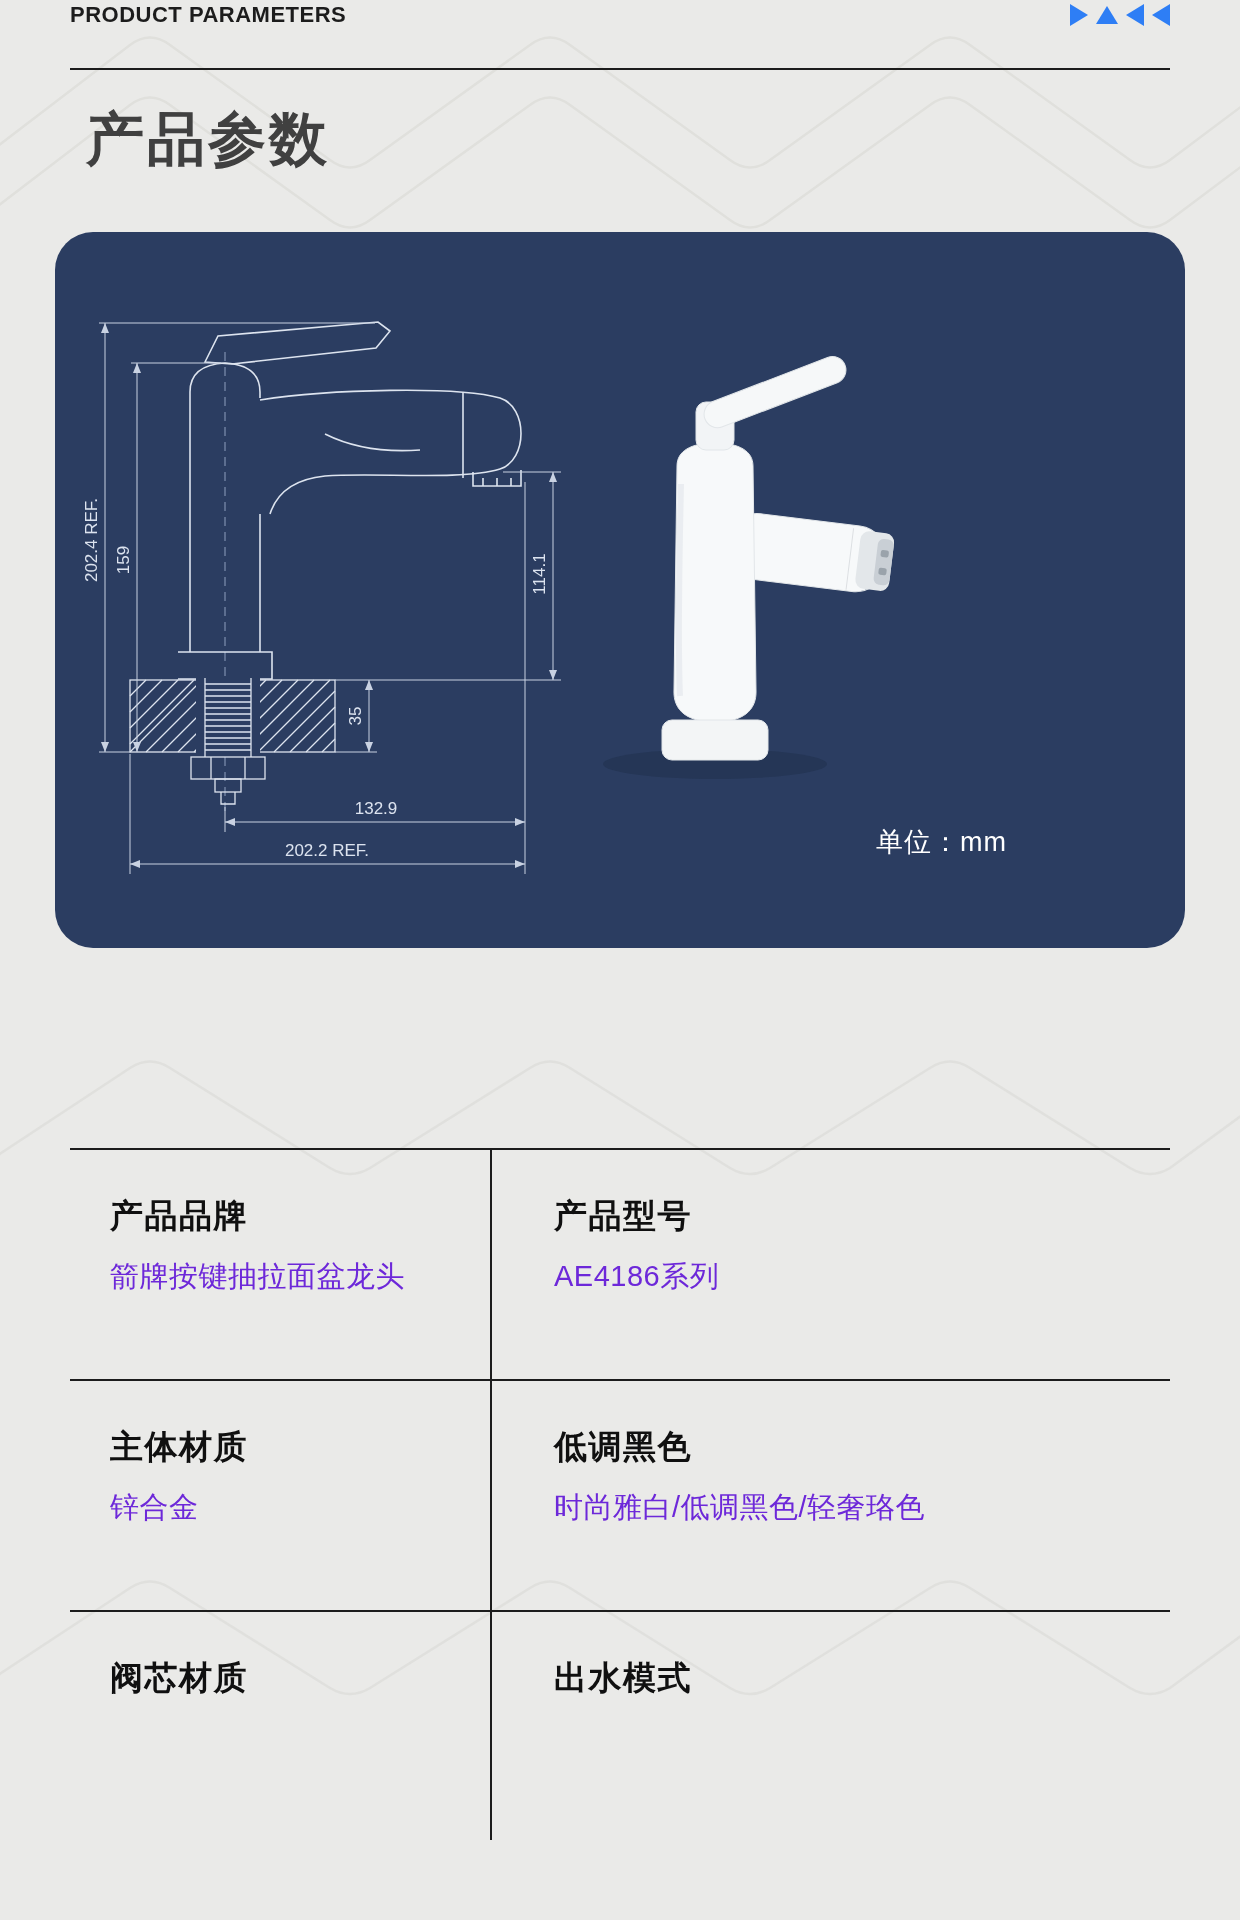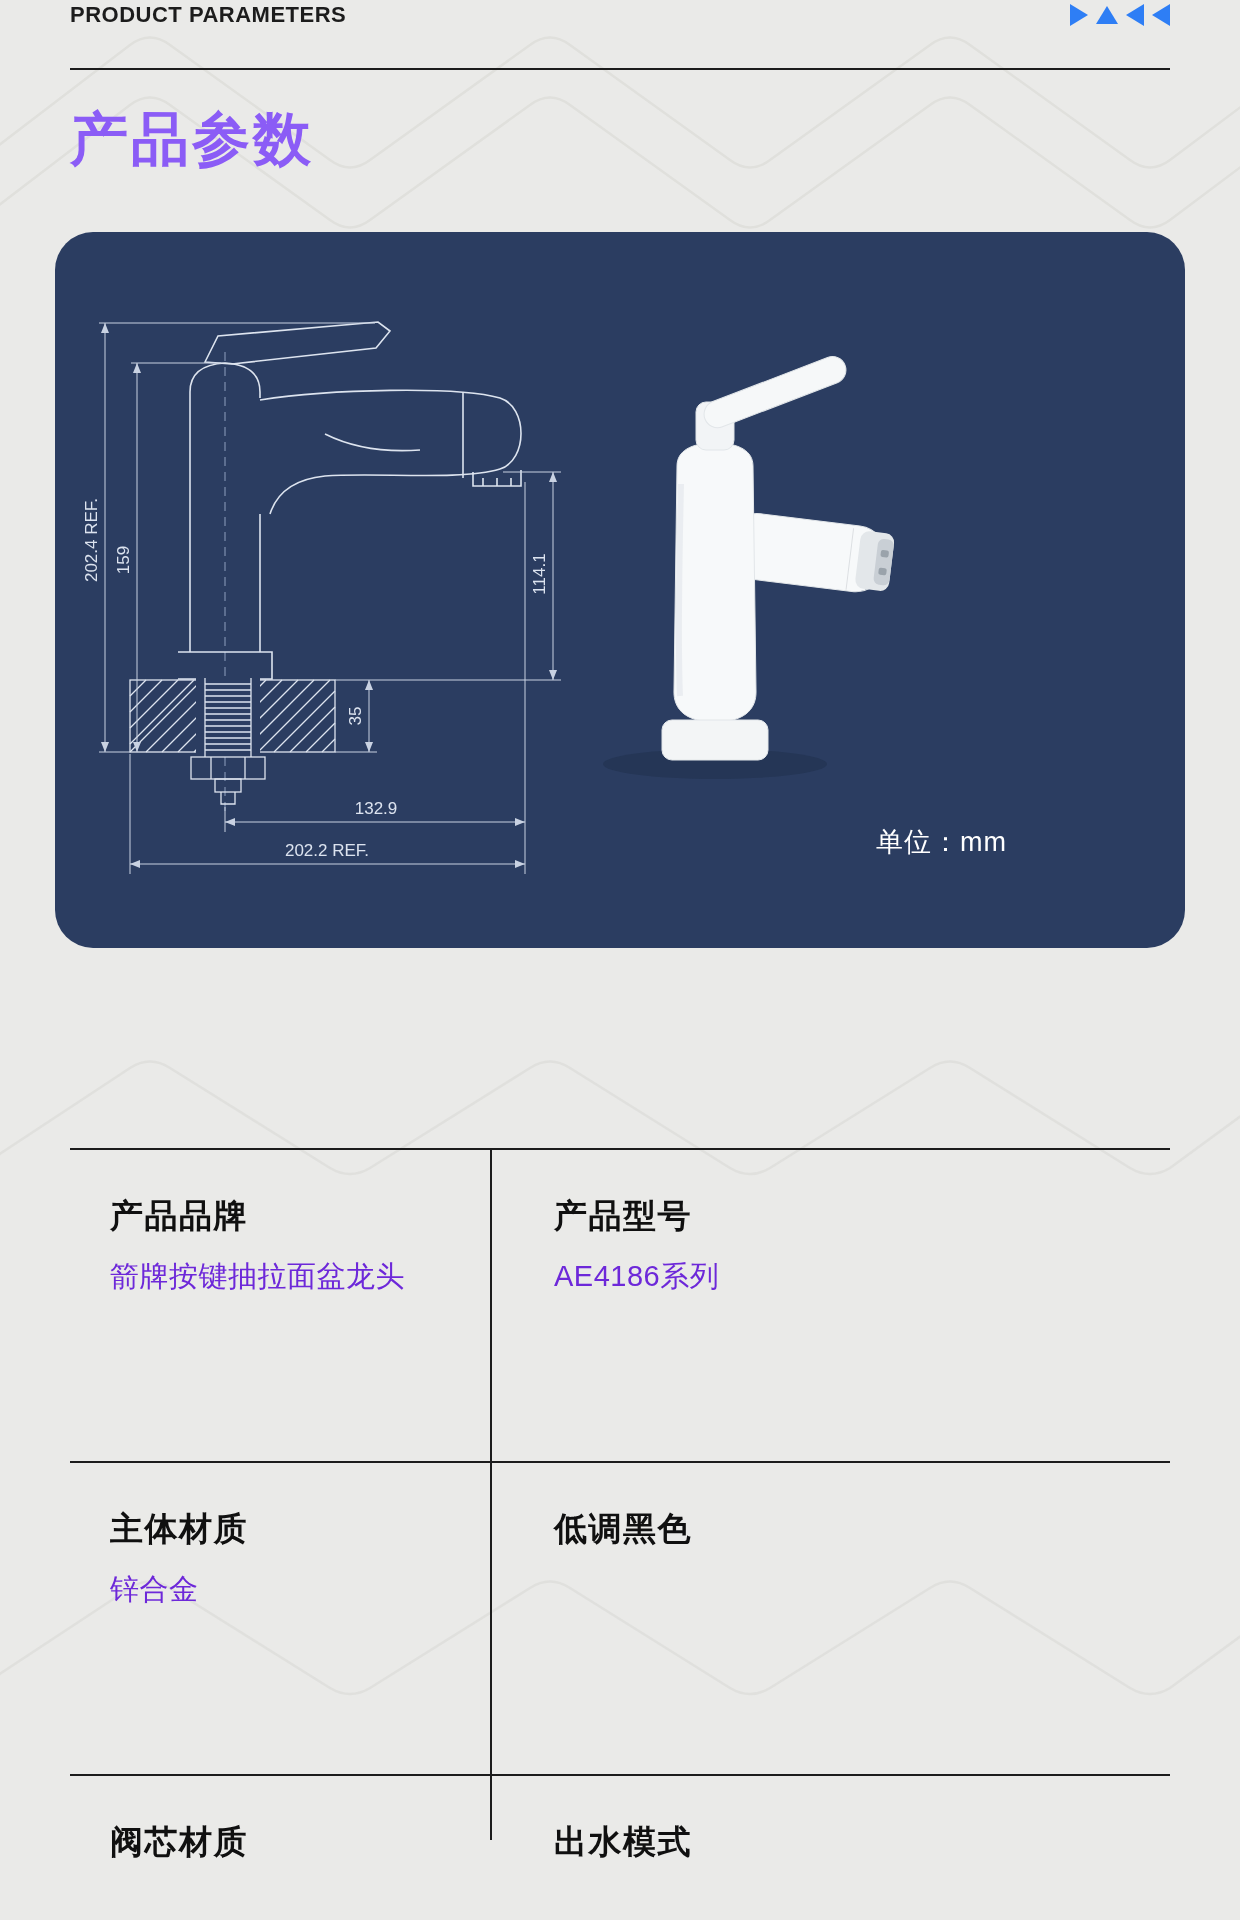--- a/index.html
+++ b/index.html
@@ -28,22 +28,22 @@
   }
   .arrows{ display:flex; align-items:center; gap:8px; }
   .tri{ width:0; height:0; display:inline-block; }
   .tri-right{ border-top:11px solid transparent; border-bottom:11px solid transparent; border-left:18px solid #2e7ef5; }
   .tri-up{ border-left:11px solid transparent; border-right:11px solid transparent; border-bottom:18px solid #2e7ef5; }
   .tri-left{ border-top:11px solid transparent; border-bottom:11px solid transparent; border-right:18px solid #2e7ef5; }
   .rule{
     margin-top:38px; height:2px; background:#1c1c1c;
   }
   .title{
-    margin:34px 0 0; font-size:58px; font-weight:900;
-    color:#8b5cf6; letter-spacing:3px; line-height:1.2;
+    margin:34px 16px 0; font-size:58px; font-weight:900;
+    color:#404040; letter-spacing:3px; line-height:1.2;
   }
   
   .panel{
     position:relative;
     margin:58px -15px 0;
     height:716px;
     background:#2b3d61;
     border-radius:38px;
   }
   .tech{ position:absolute; left:20px; top:70px; }
@@ -61,21 +61,21 @@
     position:relative;
     margin-top:200px;
     border-top:2px solid #1c1c1c;
   }
   .vline{
     position:absolute; left:420px; top:0;
     width:2px; height:690px; background:#1c1c1c;
   }
   .spec-row{
     display:grid; grid-template-columns:420px 1fr;
-    height:313px; border-bottom:2px solid #1c1c1c;
+    height:231px; border-bottom:2px solid #1c1c1c;
   }
   .spec-row.last{ height:auto; border-bottom:none; }
   .spec-cell{ padding:44px 24px 0 40px; }
   .spec-cell.right{ padding-left:64px; }
   .spec-label{
     margin:0; font-size:33px; font-weight:800;
     color:#101010; letter-spacing:1.5px;
   }
   .spec-value{
     margin:18px 0 0; font-size:29px; font-weight:400;
@@ -230,20 +230,21 @@
       </div>
     </div>
 
     <div class="spec-row">
       <div class="spec-cell">
         <h3 class="spec-label">主体材质</h3>
         <p class="spec-value">锌合金</p>
       </div>
       <div class="spec-cell right">
         <h3 class="spec-label">低调黑色</h3>
+        <p class="spec-value">时尚雅白/低调黑色/轻奢珞色</p>
       </div>
     </div>
 
     <div class="spec-row last">
       <div class="spec-cell">
         <h3 class="spec-label">阀芯材质</h3>
       </div>
       <div class="spec-cell right">
         <h3 class="spec-label">出水模式</h3>
       </div>

